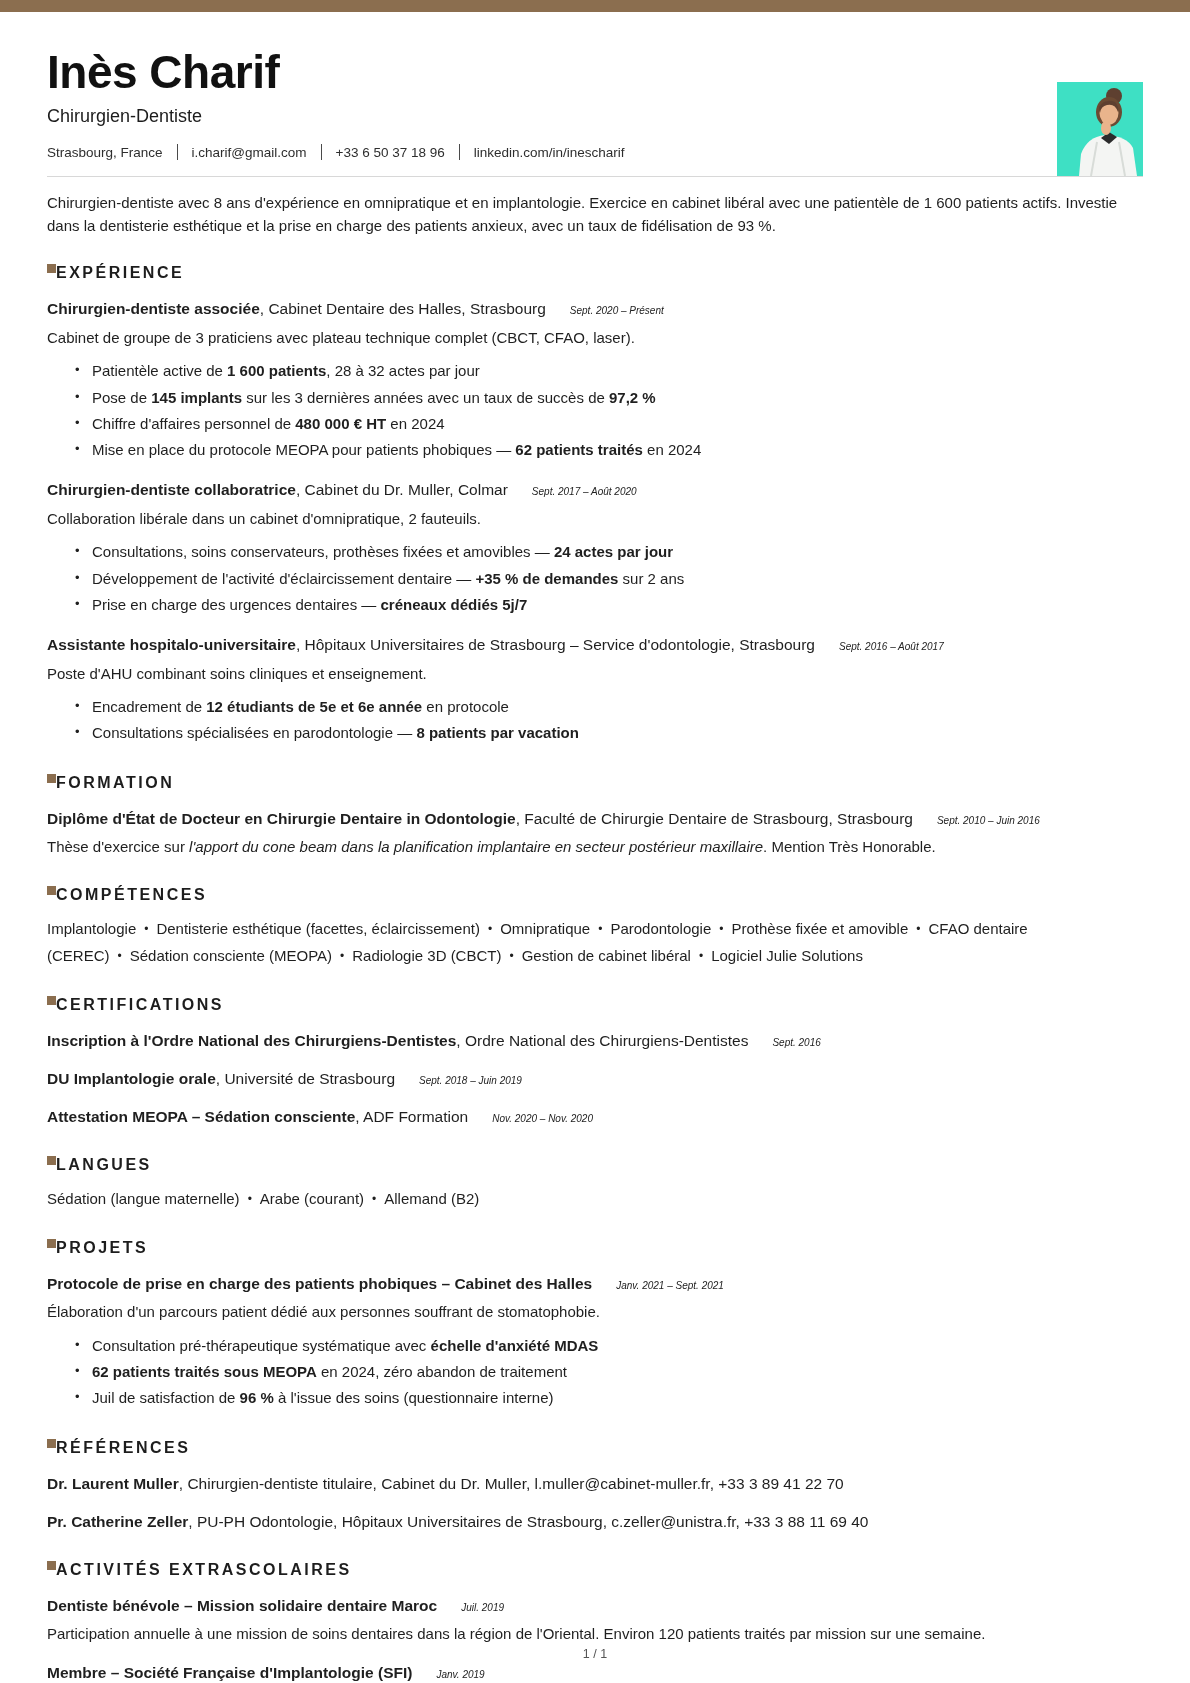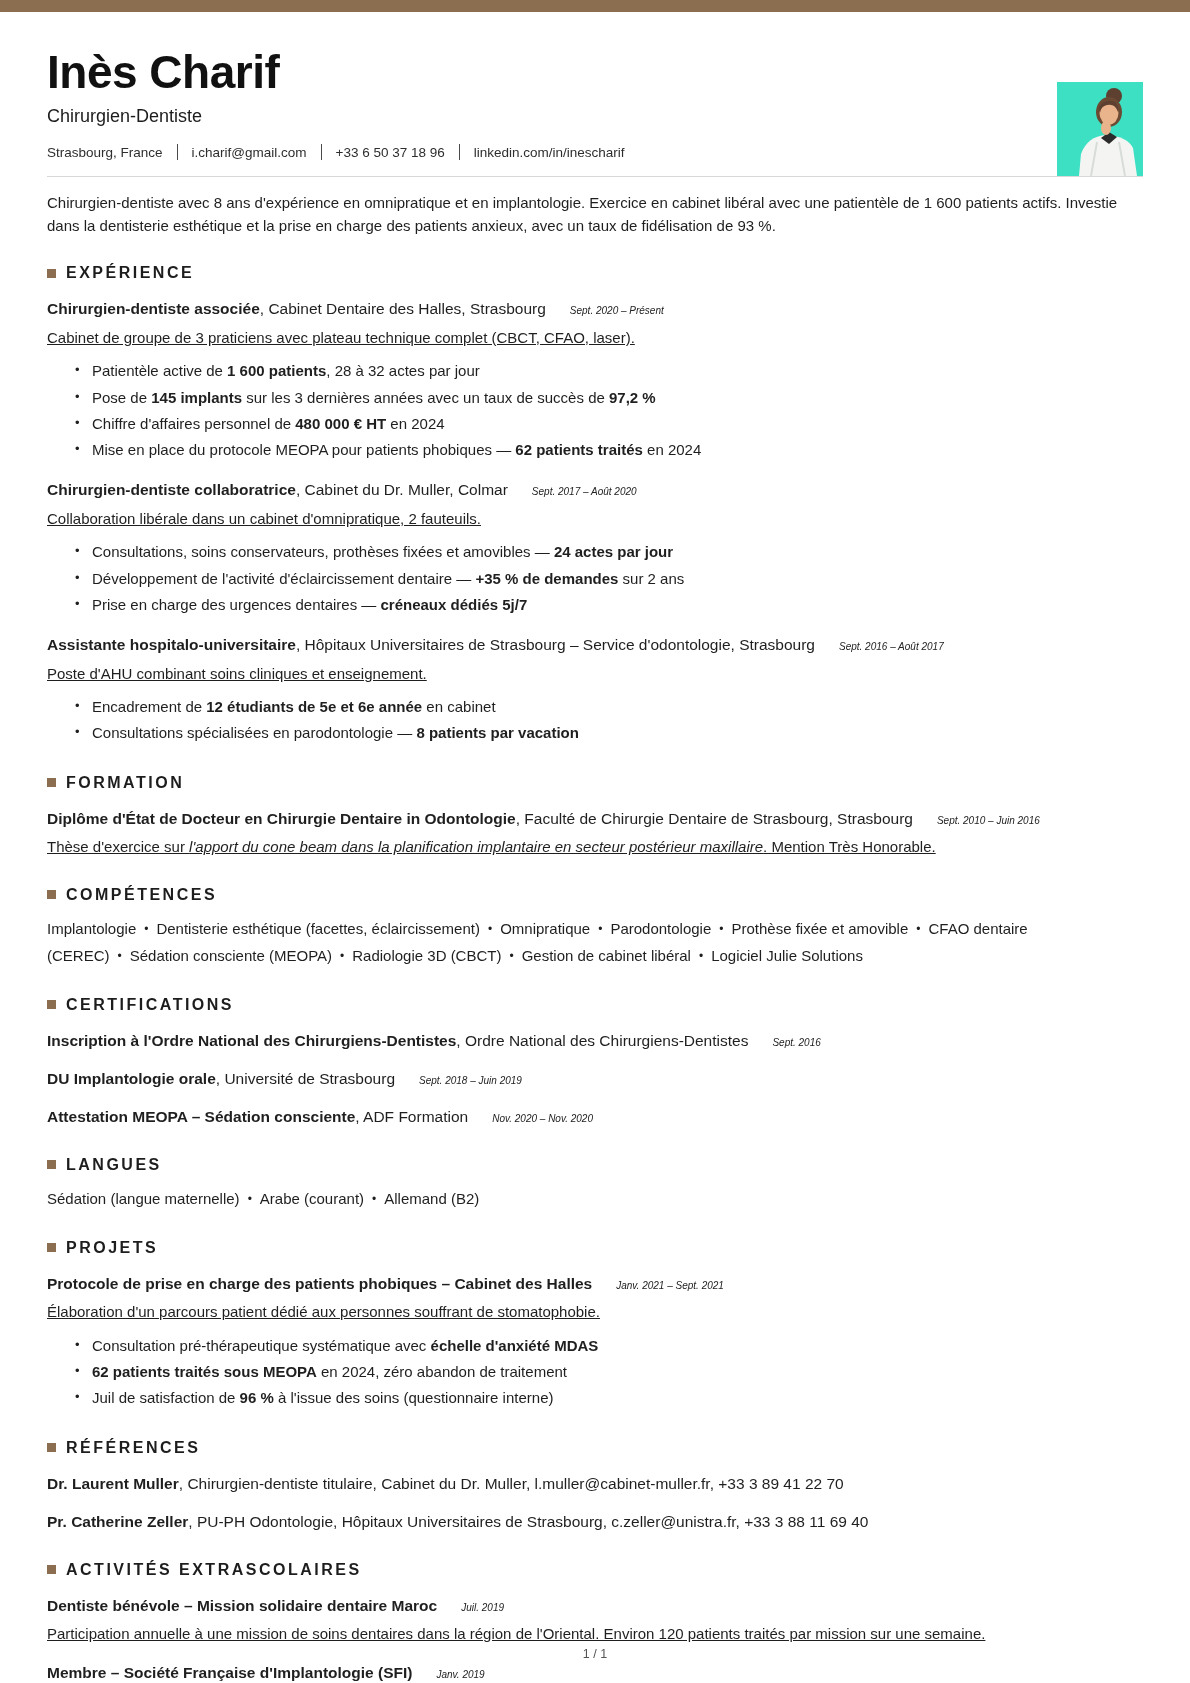--- a/index.html
+++ b/index.html
@@ -13,28 +13,28 @@
   .header{position:relative;}
   .name{font-size:46px;font-weight:bold;letter-spacing:-0.5px;color:#111;margin:34px 0 0 0;line-height:1.15;}
   .job-title{font-size:18px;color:#1c1c1c;margin-top:7px;}
   .contact{display:flex;align-items:flex-end;margin-top:17px;font-size:13.5px;color:#2e2e2e;}
   .contact .sep{width:1px;height:16px;background:#4a4a4a;margin:0 14px;display:inline-block;}
   .photo{position:absolute;top:36px;right:0;width:86px;height:94px;display:block;}
   .rule{border:0;border-top:1px solid #d8d8d8;margin:16px 0 0 0;}
   .summary{font-size:15px;line-height:1.55;margin:14px 0 0 0;color:#1f1f1f;}
   
   .section{margin-top:27px;}
-  .sec-head{display:flex;align-items:center;gap:10px;}
+  .sec-head{display:flex;}
   .sq{width:9px;height:9px;background:#8B6E4F;display:inline-block;flex:0 0 auto;}
   .sec-title{font-size:16px;font-weight:bold;letter-spacing:2.5px;color:#1d1d1d;}
   .entry{margin-top:16px;}
   .entry-head{display:flex;justify-content:flex-start;align-items:baseline;}
   .entry-title{font-size:15.5px;line-height:1.45;}
   .entry-date{font-size:10px;font-style:italic;color:#222;white-space:nowrap;margin-left:24px;flex:0 0 auto;}
-  .entry-sub{font-size:15px;line-height:1.5;margin:6px 0 0 0;text-decoration:underline;}
+  .entry-sub{font-size:15px;line-height:1.5;margin:6px 0 0 0;}
   ul.bullets{margin:9px 0 0 28px;padding:0;}
   ul.bullets li{list-style:none;position:relative;padding-left:17px;font-size:15px;line-height:1.75;}
   ul.bullets li::before{content:"\2022";position:absolute;left:0;top:1px;font-size:13px;color:#1f1f1f;}
   .inline-list{font-size:15px;line-height:1.8;margin:11px 0 0 0;}
   .inline-sep{padding:0 8px;font-size:12px;vertical-align:1px;}
   .b{font-weight:bold;}
   .i{font-style:italic;}
   .page-num{position:absolute;left:0;bottom:22px;width:100%;text-align:center;font-size:12.5px;color:#555;}
 </style>
 </head>
@@ -112,21 +112,21 @@
             <li><span>Prise en charge des urgences dentaires — </span><span class="b ">créneaux dédiés 5j/7</span></li>
           </ul>
         </div>
         <div class="entry">
           <div class="entry-head">
             <div class="entry-title"><span class="b">Assistante hospitalo-universitaire</span><span>, Hôpitaux Universitaires de Strasbourg – Service d'odontologie, Strasbourg</span></div>
             <div class="entry-date">Sept. 2016 – Août 2017</div>
           </div>
           <p class="entry-sub"><span>Poste d'AHU combinant soins cliniques et enseignement.</span></p>
           <ul class="bullets">
-            <li><span>Encadrement de </span><span class="b ">12 étudiants de 5e et 6e année</span><span> en cabinet</span></li>
+            <li><span>Encadrement de </span><span class="b ">12 étudiants de 5e et 6e année</span><span> en protocole</span></li>
             <li><span>Consultations spécialisées en parodontologie — </span><span class="b ">8 patients par vacation</span></li>
           </ul>
         </div>
       </section>
       <section class="section">
         <div class="sec-head">
           <span class="sq"></span>
           <span class="sec-title">FORMATION</span>
         </div>
         <div class="entry">

